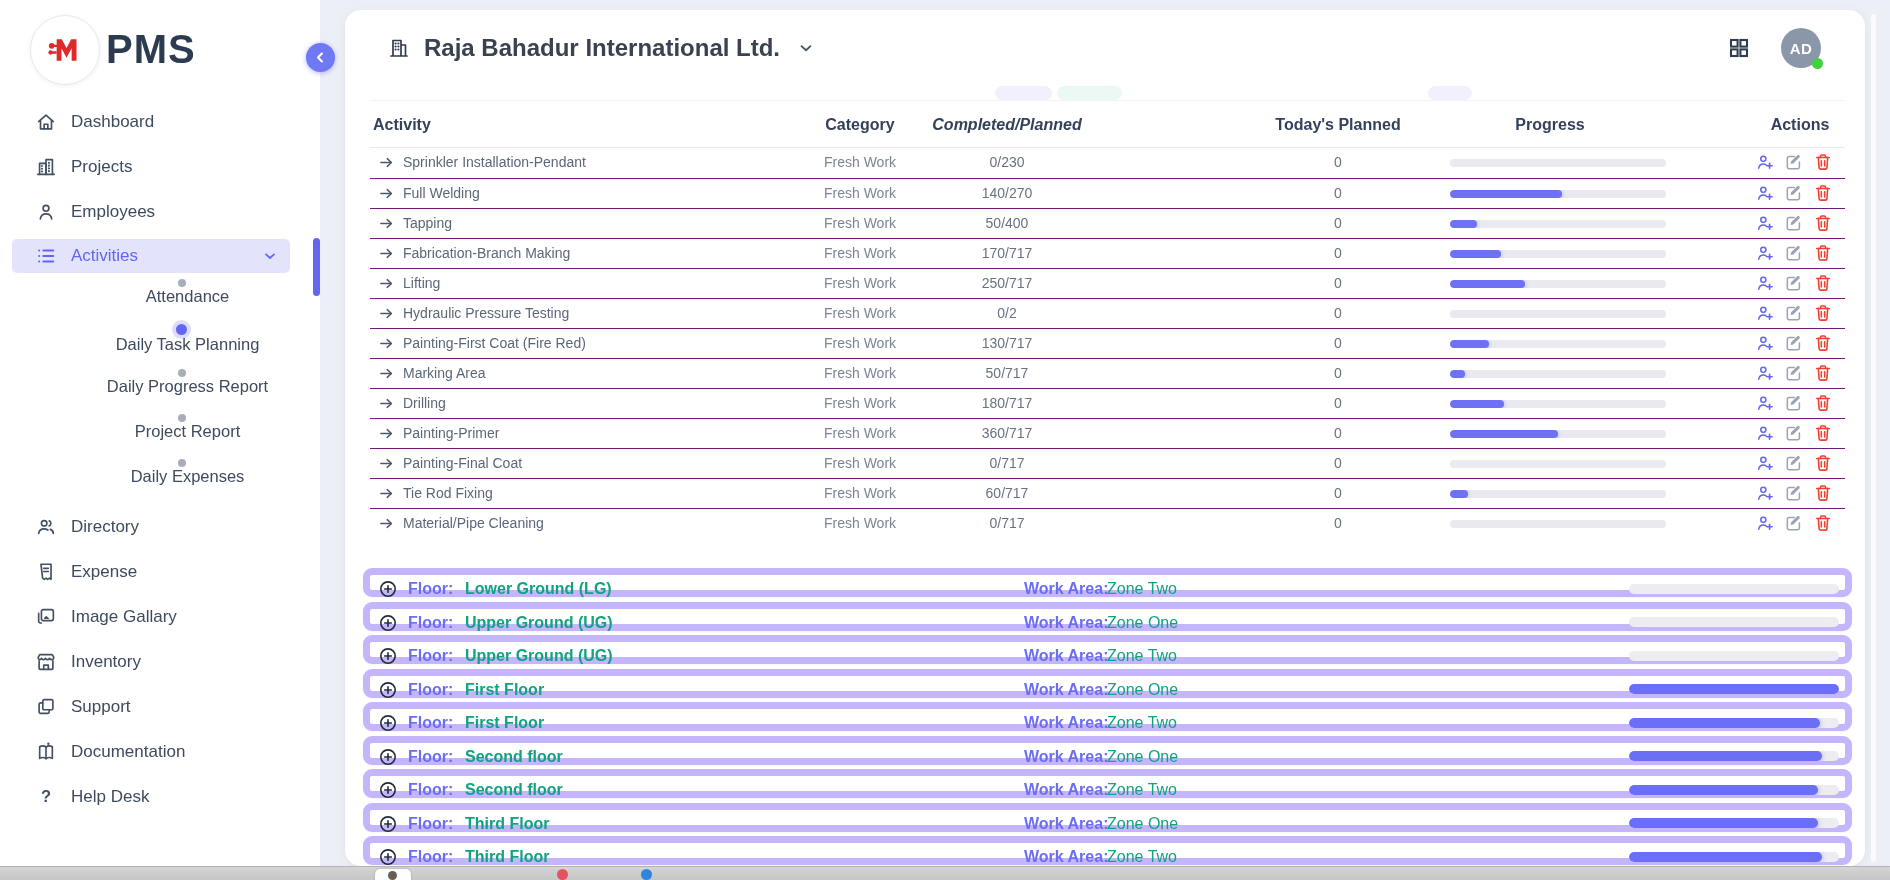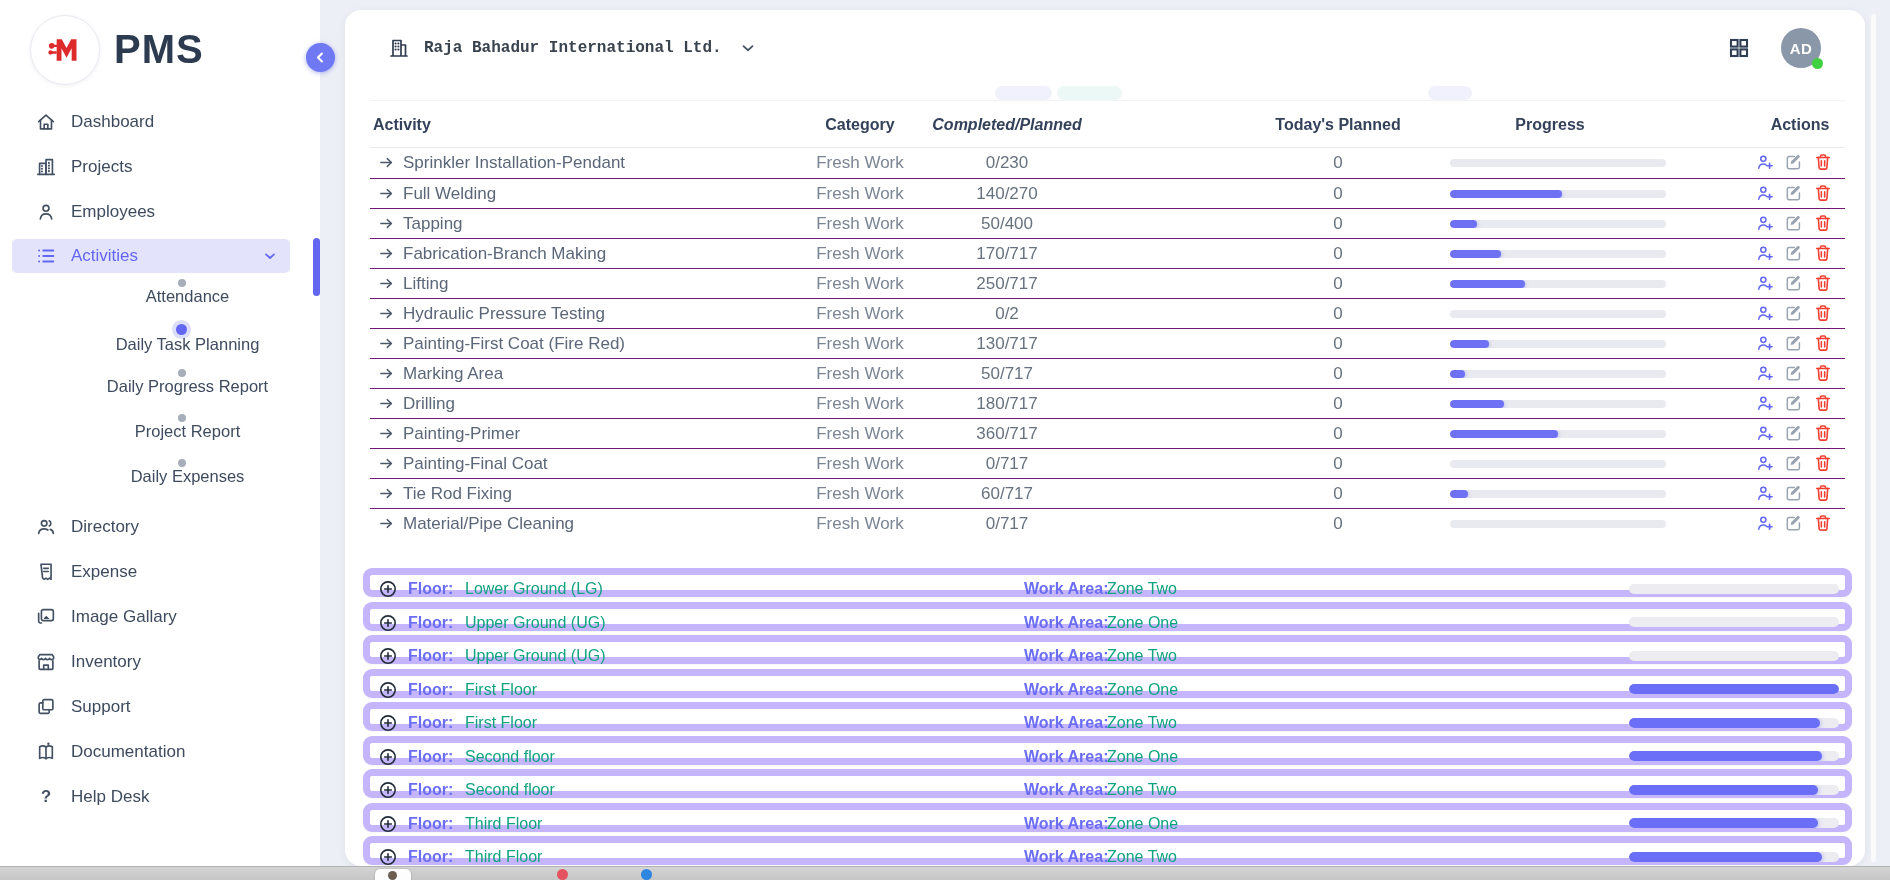--- a/index.html
+++ b/index.html
@@ -8,63 +8,63 @@
   }
   *{margin:0;padding:0;box-sizing:border-box;}
   html,body{width:1890px;height:880px;overflow:hidden;}
   body{font-family:"Liberation Sans","DejaVu Sans",sans-serif;background:#edeff6;position:relative;color:var(--ink);}
   svg{display:block;}
 
   
   .sidebar{position:absolute;left:0;top:0;width:320px;height:866px;background:#fff;overflow:hidden;}
   .brand{height:99px;display:flex;align-items:center;padding-left:30px;}
   .logo-circle{width:70px;height:70px;border-radius:50%;border:1px solid #e8eaf0;box-shadow:0 1px 4px rgba(30,40,80,.07);display:flex;align-items:center;justify-content:center;background:#fff;}
-  .brand-name{margin-left:14px;font-size:40px;font-weight:700;color:#2c3b50;letter-spacing:1px;}
+  .brand-name{margin-left:6px;font-size:40px;font-weight:700;color:#2c3b50;letter-spacing:1px;}
   .srow{height:45px;display:flex;align-items:center;color:#3e4b5e;font-size:17px;font-weight:500;cursor:pointer;}
   .srow .nicon{margin-left:35px;width:22px;height:22px;color:#425062;flex:none;}
   .srow .nlabel{margin-left:14px;white-space:nowrap;}
   .srow .nchev{margin-left:auto;margin-right:42px;width:16px;height:16px;color:#4a5568;}
   .srow.active{background:#e3e4fb;border-radius:5px;margin:5px 30px 6px 12px;height:34px;color:var(--accent);}
   .srow.active .nicon{margin-left:23px;color:var(--accent);}
   .srow.active .nchev{margin-right:12px;color:var(--accent);}
   .ssub{height:45px;display:flex;align-items:center;font-size:16.5px;color:#3e4b5e;font-weight:500;cursor:pointer;flex-direction:column;}
   .ssub .dot{margin-left:44px;width:8px;height:8px;border-radius:50%;background:#a7aeba;flex:none;}
   .ssub .slabel{margin-left:55px;white-space:nowrap;}
   .ssub.active .dot{width:11px;height:11px;margin-left:42px;background:var(--accent);box-shadow:0 0 0 4px #dcddf9;}
   .edge-pill{position:absolute;left:313px;top:238px;width:7px;height:58px;border-radius:4px;background:var(--accent);}
 
   .collapse-btn{position:absolute;left:306px;top:43px;width:29px;height:29px;border-radius:50%;border:none;background:#6e79f3;color:#fff;display:flex;align-items:center;justify-content:center;cursor:pointer;box-shadow:0 1px 5px rgba(80,90,220,.45);}
 
   
   .card{position:absolute;left:345px;top:10px;width:1520px;height:856px;background:#fff;border-radius:16px;box-shadow:0 2px 10px rgba(30,40,90,.06);overflow:hidden;}
   .card-header{position:absolute;left:0;top:0;width:100%;height:76px;display:flex;align-items:center;}
   .company{display:flex;align-items:center;gap:13px;margin-left:42px;cursor:pointer;}
   .company .bicon{width:24px;height:24px;color:#2f3b4e;}
-  .company .cname{font-size:16px;font-weight:600;color:#39424f;font-family:Liberation Mono, monospace;}
+  .company .cname{font-size:24px;font-weight:600;color:#39424f;}
   .company .chev{width:18px;height:18px;color:#4a5568;margin-left:4px;}
   .header-right{margin-left:auto;margin-right:44px;display:flex;align-items:center;gap:30px;}
   .grid-btn{width:24px;height:24px;color:#2f3e53;background:none;border:none;cursor:pointer;}
   .avatar{position:relative;width:40px;height:40px;border-radius:50%;background:#8a97a8;color:#fff;font-size:15px;font-weight:700;display:flex;align-items:center;justify-content:center;letter-spacing:.5px;cursor:pointer;}
   .online-dot{position:absolute;right:-2px;bottom:-1px;width:11px;height:11px;border-radius:50%;background:#3fd13f;}
   .remnant{position:absolute;height:14px;top:76px;border-radius:8px;}
   .r1{left:650px;width:57px;background:rgba(99,102,241,.09);}
   .r2{left:712px;width:65px;background:rgba(16,163,127,.08);}
   .r3{left:1083px;width:44px;background:rgba(99,102,241,.09);}
 
   
   .table{position:absolute;left:25px;top:90px;width:1475px;}
   .thead{position:relative;height:48px;border-top:1px solid #f1f2f5;border-bottom:1px solid #e7e9ee;font-size:16px;font-weight:600;color:#34415a;}
   .thead span{position:absolute;top:0;line-height:48px;}
   .h-act{left:3px;}
   .h-cat{left:420px;width:140px;text-align:center;}
   .h-comp{left:560px;width:154px;text-align:center;font-style:italic;}
   .h-today{left:900px;width:136px;text-align:center;}
   .h-prog{left:1105px;width:150px;text-align:center;}
   .h-actions{left:1390px;width:80px;text-align:center;}
-  .trow{position:relative;height:30px;font-size:17px;}
+  .trow{position:relative;height:30px;font-size:14px;}
   .trow + .trow{border-top:1px solid #701a75;}
   .trow span{position:absolute;top:0;line-height:29px;}
   .c-arrow{left:8px;width:17px;height:17px;top:6px !important;color:#4b5869;}
   .c-act{left:33px;color:#5b6779;white-space:nowrap;}
   .c-cat{left:420px;width:140px;text-align:center;color:#7b8594;}
   .c-comp{left:560px;width:154px;text-align:center;color:#68727f;}
   .c-today{left:900px;width:136px;text-align:center;color:#68727f;}
   .c-bar{left:1080px;top:11px !important;width:216px;height:8px;border-radius:4px;background:#e9eaef;overflow:hidden;}
   .c-bar .fill{display:block;height:100%;border-radius:4px;background:#6e71f4;box-shadow:0 1px 4px rgba(99,102,241,.5);}
   .c-actions{left:1385px;top:4px !important;width:90px;display:flex;gap:9px;}
@@ -72,21 +72,21 @@
   .act.assign{color:var(--accent);}
   .act.edit{color:#9aa3b1;}
   .act.del{color:var(--danger);}
 
   
   .floors{position:absolute;left:18px;top:558px;width:1489px;}
   .frow{position:relative;height:29px;margin-bottom:4.5px;background:#fff;border:7px solid #c4b5fd;border-radius:9px;box-shadow:0 1px 2px rgba(20,30,60,.04);font-size:16px;}
   .frow span{position:absolute;top:0;line-height:27px;white-space:nowrap;}
   .f-plus{left:8px;top:4px !important;width:20px;height:20px;color:#222b38;cursor:pointer;}
   .f-flabel{left:38px;color:#6b6df4;font-weight:600;}
-  .f-fname{left:95px;color:var(--teal);font-weight:400;}
+  .f-fname{left:95px;color:var(--teal);font-weight:700;}
   .f-wlabel{left:654px;color:#6b6df4;font-weight:700;}
   .f-wname{left:737px;color:var(--teal);font-weight:500;}
   .f-bar{right:6px;top:8.5px !important;width:210px;height:10px;border-radius:5px;background:#ececf1;overflow:hidden;}
   .f-bar .fill{display:block;height:100%;border-radius:5px;background:#6b6ef7;box-shadow:0 1px 5px rgba(99,102,241,.55);}
 
   
   .scroll-strip{position:absolute;left:1871px;top:14px;width:5px;height:848px;background:#fbfbfd;border-radius:3px;}
   .taskbar{position:absolute;left:0;top:866px;width:1890px;height:14px;background:linear-gradient(#d4d4d4,#c6c6c6);border-top:1px solid #b3b3b3;}
   .tb-app{position:absolute;left:375px;top:2px;width:36px;height:12px;background:#fdfdfd;border-radius:5px 5px 0 0;box-shadow:0 0 2px rgba(0,0,0,.25);}
   .tb-app i{position:absolute;left:13px;top:2px;width:9px;height:9px;border-radius:50%;background:#6b5d52;}

